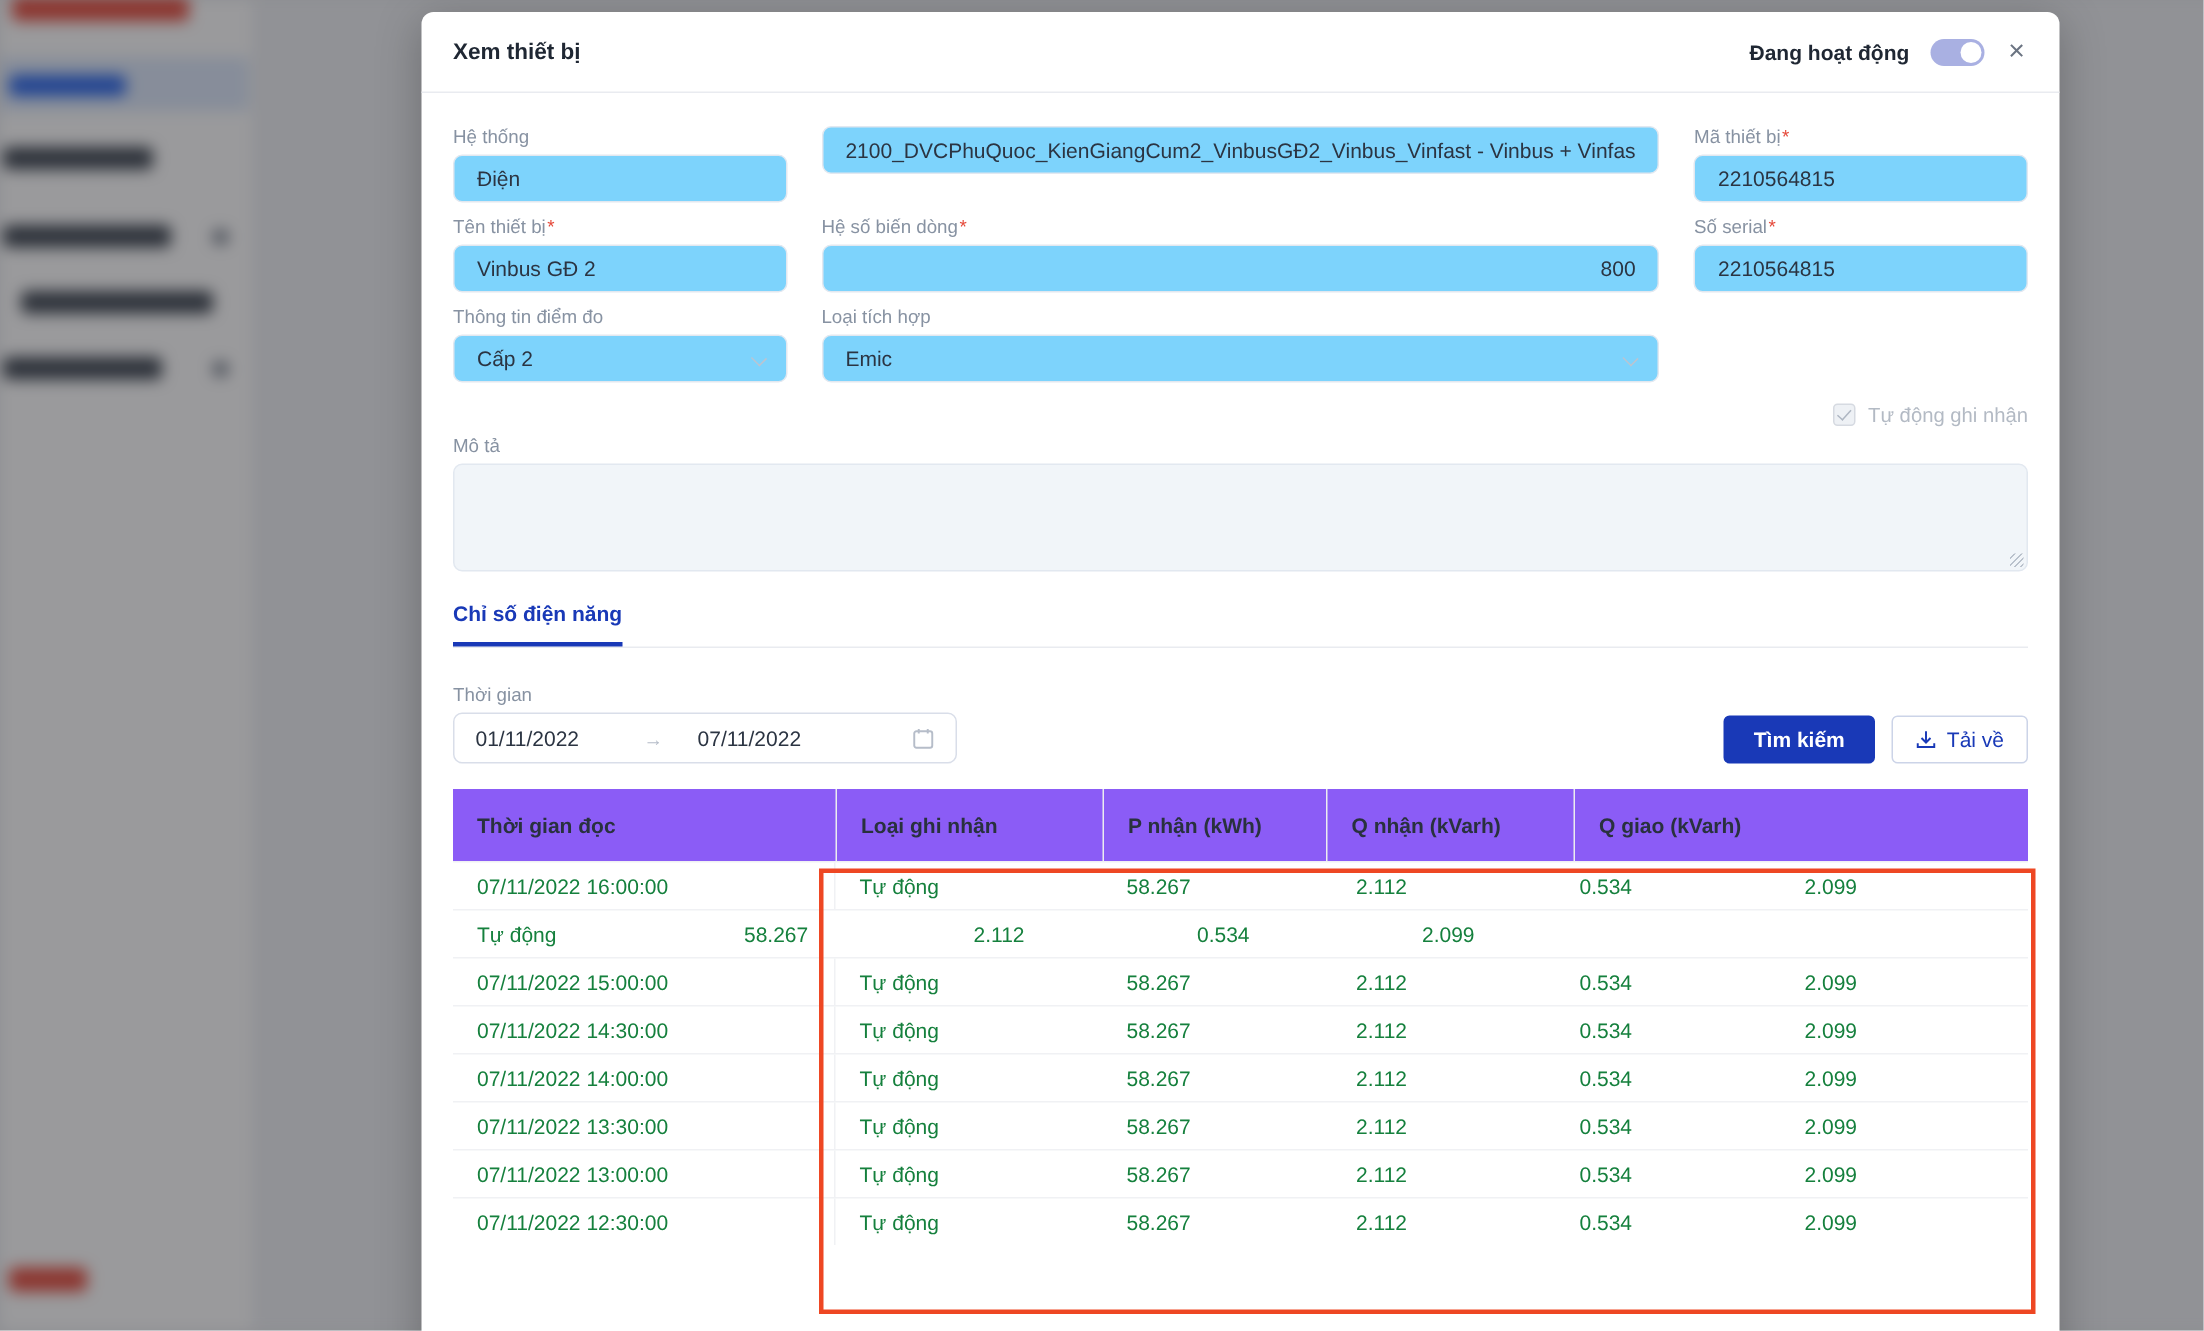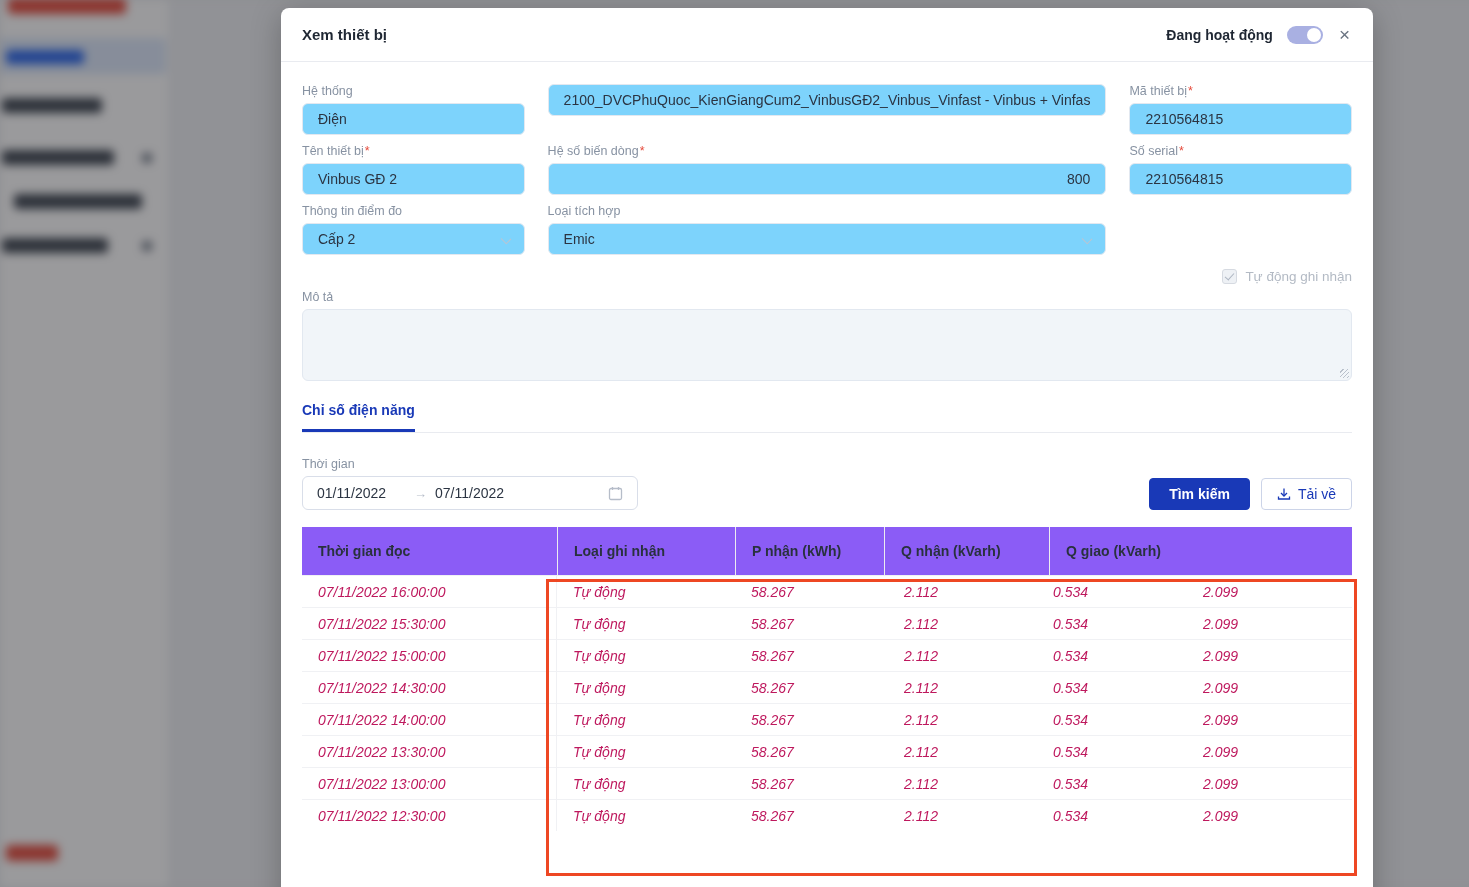--- a/index.html
+++ b/index.html
@@ -59,41 +59,41 @@
 
   
   .tabs { margin-top:20px; border-bottom:1px solid #e9ebf0; }
   .tab { display:inline-block; font-size:14px; font-weight:700; color:#1939b7;
     padding-bottom:11px; border-bottom:3px solid #1939b7; cursor:pointer; }
 
   
   .filter-row { margin-top:24px; display:flex; align-items:flex-end; }
   .date-label { font-size:12.5px; color:#8792a2; margin-bottom:5px; }
   .date-range { width:336px; height:32px; border:1px solid #d9dee9; border-radius:6px;
-    background:#fff; display:flex; align-items:center; padding:16px 14px; gap:0; cursor:pointer; }
+    background:#fff; display:flex; align-items:center; padding:16px 14px; gap:15px; cursor:pointer; }
   .date-val { font-size:14px; color:#2b3442; }
   .date-arrow { color:#b6bdc9; font-size:13px; margin:0 8px 0 28px; }
   .cal-icon { margin-left:auto; color:#b6bdc9; }
   .filter-btns { margin-left:auto; display:flex; gap:11px; }
   .btn { height:32px; border-radius:4px; font-size:14px; font-weight:700;
     display:flex; align-items:center; justify-content:center; cursor:pointer; }
   .btn-primary { background:#1939b7; color:#ffffff; padding:0 19px; border:1px solid #1939b7; }
   .btn-outline { background:#fff; color:#1939b7; padding:0 15px; border:1px solid #ccd4e8; gap:7px; font-weight:400; }
 
   
   .tbl { margin-top:17px; }
   .tr { display:flex; }
   .th, .td { flex:0 0 auto; padding:0 16px; display:flex; align-items:center;
     white-space:nowrap; overflow:hidden; }
   .c0{width:255px;} .c1{width:178px;} .c2{width:153px;} .c3{width:149px;} .c4{width:150px;} .c5{width:165px;}
   .thead .tr { background:#8b5cf6; height:48px; }
   .th { font-size:14px; font-weight:700; color:#29313e; }
   .th + .th { border-left:1px solid #ececf0; }
   .tbody .tr { height:32px; border-top:1px solid #f0f1f4; background:#fff; }
-  .td { font-size:14px; color:#be185d;font-style:italic; }
+  .td { font-size:14px; color:#15803d; }
   .td.c0 { border-right:1px solid #f0f1f4; }
 
   
   .annotation { position:absolute; left:546px; top:579px; width:811px; height:297px;
     border:3px solid #ee4723; z-index:20; pointer-events:none; }
 
   svg { display:block; }
 </style>
 </head>
 <body>
@@ -256,21 +256,20 @@
       <div class="tbody" id="tbl-body">
           <div class="tr">
             <div class="td c0">07/11/2022 16:00:00</div>
             <div class="td c1">Tự động</div>
             <div class="td c2">58.267</div>
             <div class="td c3">2.112</div>
             <div class="td c4">0.534</div>
             <div class="td c5">2.099</div>
           </div>
           <div class="tr">
-            <div class="td c0">07/11/2022 15:30:00</div>
             <div class="td c1">Tự động</div>
             <div class="td c2">58.267</div>
             <div class="td c3">2.112</div>
             <div class="td c4">0.534</div>
             <div class="td c5">2.099</div>
           </div>
           <div class="tr">
             <div class="td c0">07/11/2022 15:00:00</div>
             <div class="td c1">Tự động</div>
             <div class="td c2">58.267</div>

